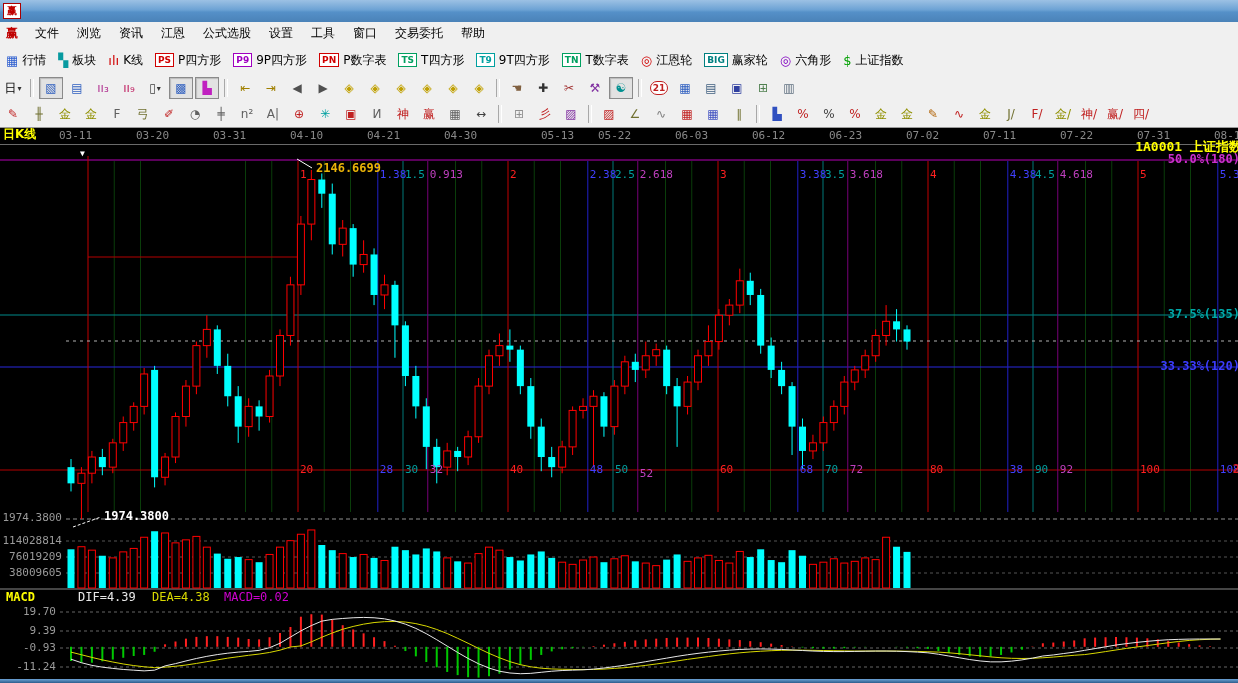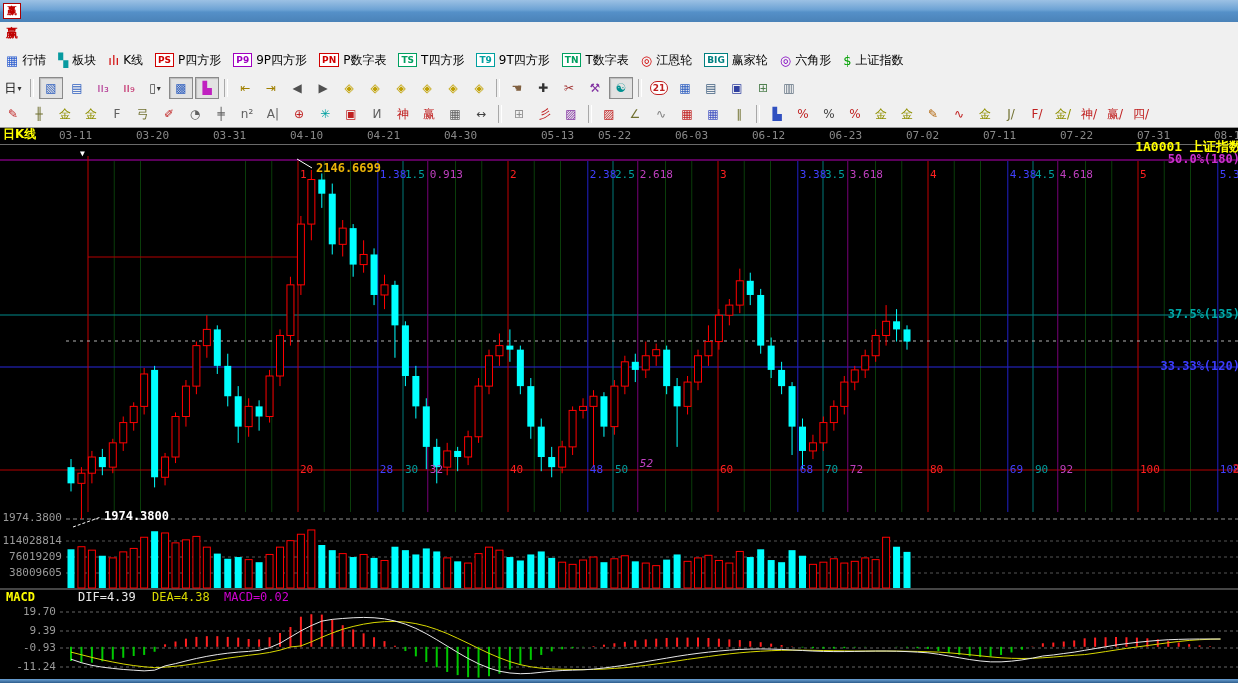--- a/index.html
+++ b/index.html
@@ -42,20 +42,32 @@
 </style>
 </head>
 <body>
 
 <div class="abs" id="titlebar">
   <span class="appico">赢</span>
 </div>
 
 <div class="abs" id="menubar">
   <span class="mico">赢</span>
+  <span id="menubar-items" style="display:flex;">
+      <span class="menu-item">文件</span>
+      <span class="menu-item">浏览</span>
+      <span class="menu-item">资讯</span>
+      <span class="menu-item">江恩</span>
+      <span class="menu-item">公式选股</span>
+      <span class="menu-item">设置</span>
+      <span class="menu-item">工具</span>
+      <span class="menu-item">窗口</span>
+      <span class="menu-item">交易委托</span>
+      <span class="menu-item">帮助</span>
+    </span>
 </div>
 
 <div class="abs toolbar" id="toolbar1">
     <div class="tb-item">
       <span class="g" style="color: rgb(48, 96, 208);">▦</span>
       <span>行情</span>
     </div>
     <div class="tb-item">
       <span class="g" style="color: rgb(8, 154, 160);">▚</span>
       <span>板块</span>
@@ -780,33 +792,33 @@
 <div class="lbl" style="left: 405px; top: 463px; color: rgb(0, 160, 160);">30</div>
 <div class="lbl" style="left: 429.78px; top: 168px; color: rgb(192, 64, 192);">0.913</div>
 <div class="lbl" style="left: 429.78px; top: 463px; color: rgb(192, 64, 192);">32</div>
 <div class="lbl" style="left: 510px; top: 168px; color: rgb(255, 32, 32);">2</div>
 <div class="lbl" style="left: 510px; top: 463px; color: rgb(255, 32, 32);">40</div>
 <div class="lbl" style="left: 589.8px; top: 168px; color: rgb(64, 64, 255);">2.38</div>
 <div class="lbl" style="left: 589.8px; top: 463px; color: rgb(64, 64, 255);">48</div>
 <div class="lbl" style="left: 615px; top: 168px; color: rgb(0, 160, 160);">2.5</div>
 <div class="lbl" style="left: 615px; top: 463px; color: rgb(0, 160, 160);">50</div>
 <div class="lbl" style="left: 639.78px; top: 168px; color: rgb(192, 64, 192);">2.618</div>
-<div class="lbl" style="left: 639.78px; top: 457px; color: rgb(192, 64, 192); font-style: italic;">52</div>
+<div class="lbl" style="left: 639.78px; top: 467px; color: rgb(192, 64, 192);">52</div>
 <div class="lbl" style="left: 720px; top: 168px; color: rgb(255, 32, 32);">3</div>
 <div class="lbl" style="left: 720px; top: 463px; color: rgb(255, 32, 32);">60</div>
 <div class="lbl" style="left: 799.8px; top: 168px; color: rgb(64, 64, 255);">3.38</div>
 <div class="lbl" style="left: 799.8px; top: 463px; color: rgb(64, 64, 255);">68</div>
 <div class="lbl" style="left: 825px; top: 168px; color: rgb(0, 160, 160);">3.5</div>
 <div class="lbl" style="left: 825px; top: 463px; color: rgb(0, 160, 160);">70</div>
 <div class="lbl" style="left: 849.78px; top: 168px; color: rgb(192, 64, 192);">3.618</div>
 <div class="lbl" style="left: 849.78px; top: 463px; color: rgb(192, 64, 192);">72</div>
 <div class="lbl" style="left: 930px; top: 168px; color: rgb(255, 32, 32);">4</div>
 <div class="lbl" style="left: 930px; top: 463px; color: rgb(255, 32, 32);">80</div>
 <div class="lbl" style="left: 1009.8px; top: 168px; color: rgb(64, 64, 255);">4.38</div>
-<div class="lbl" style="left: 1009.8px; top: 463px; color: rgb(64, 64, 255);">69</div>
+<div class="lbl" style="left: 1009.8px; top: 463px; color: rgb(64, 64, 255);">38</div>
 <div class="lbl" style="left: 1035px; top: 168px; color: rgb(0, 160, 160);">4.5</div>
 <div class="lbl" style="left: 1035px; top: 463px; color: rgb(0, 160, 160);">90</div>
 <div class="lbl" style="left: 1059.78px; top: 168px; color: rgb(192, 64, 192);">4.618</div>
 <div class="lbl" style="left: 1059.78px; top: 463px; color: rgb(192, 64, 192);">92</div>
 <div class="lbl" style="left: 1140px; top: 168px; color: rgb(255, 32, 32);">5</div>
 <div class="lbl" style="left: 1140px; top: 463px; color: rgb(255, 32, 32);">100</div>
 <div class="lbl" style="left: 1219.8px; top: 168px; color: rgb(64, 64, 255);">5.38</div>
 <div class="lbl" style="left: 1219.8px; top: 463px; color: rgb(64, 64, 255);">108</div>
 <div class="lbl" style="top: 153px; color: rgb(204, 48, 204); font-weight: bold; font-size: 12px; right: -2px;">50.0%(180)</div>
 <div class="lbl" style="top: 308px; color: rgb(0, 168, 168); font-weight: bold; font-size: 12px; right: -2px;">37.5%(135)</div>

